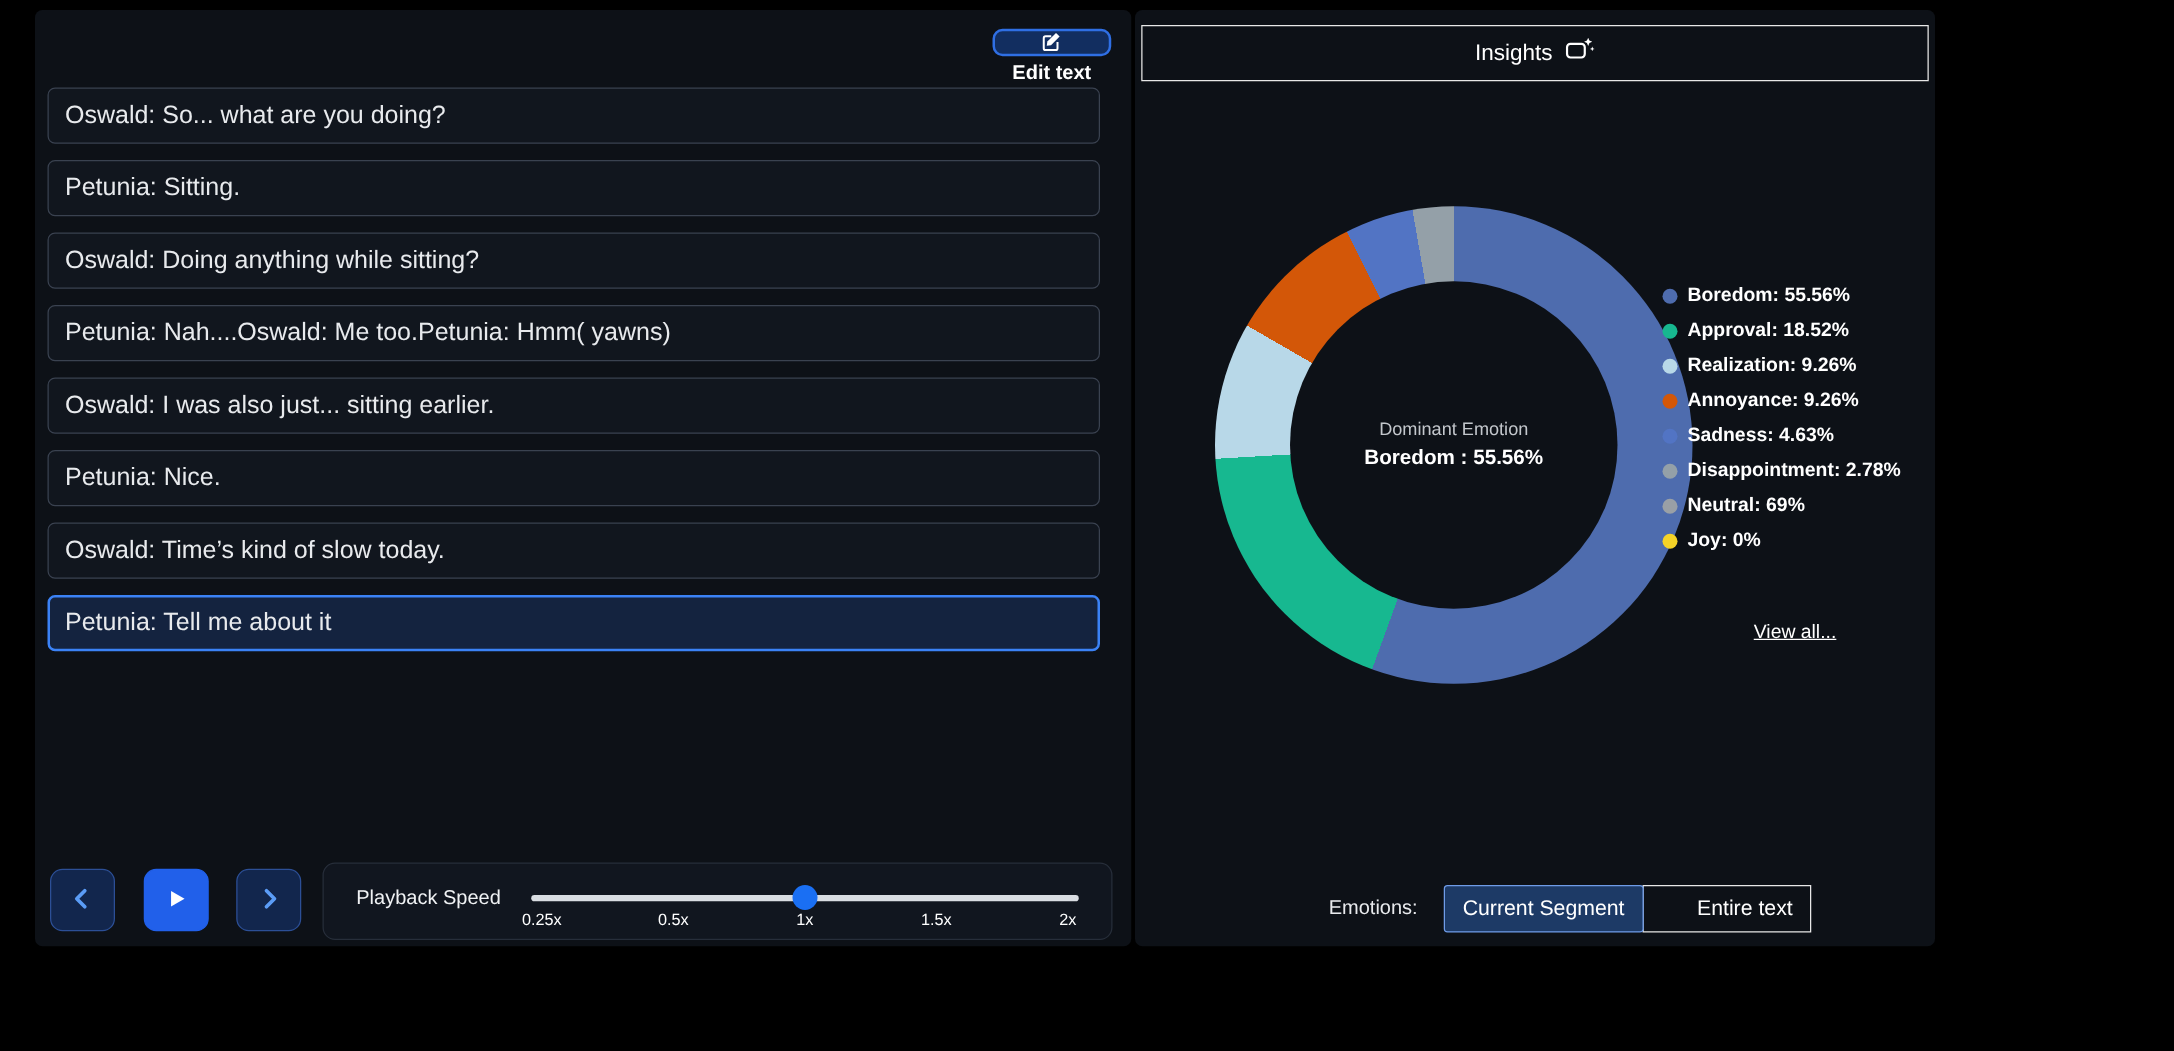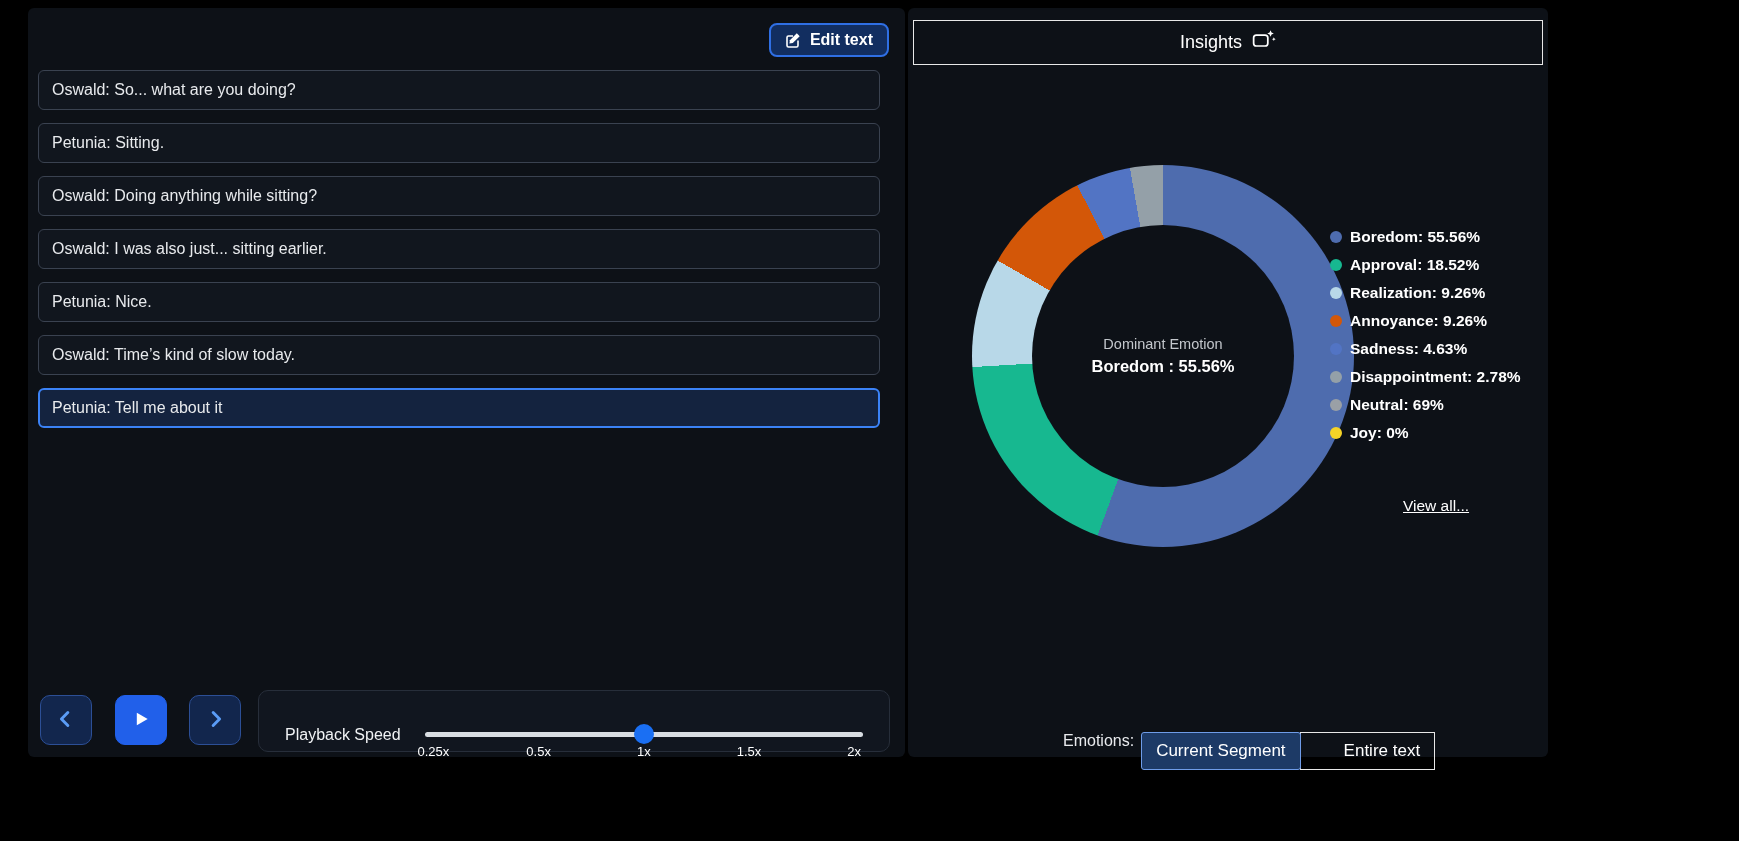--- a/index.html
+++ b/index.html
@@ -9,50 +9,50 @@
     font-family: "Liberation Sans", "DejaVu Sans", sans-serif;
     overflow: hidden; position: relative;
     color: #e8eaed;
   }
   .panel { position: absolute; top: 8px; height: 749px; background: #0d1117; border-radius: 6px; }
   .panel-left  { left: 28px;  width: 877px; }
   .panel-right { left: 908px; width: 640px; }
 
   
   .edit-btn {
-    position: absolute; top: 15px; right: 16px; height: 34px;
+    position: absolute; top: 15px; right: 16px; height: 22px;
     display: flex; align-items: center; gap: 9px; padding: 0 14px;
     background: #122e60; border: 2px solid #2f6fe4; border-radius: 8px;
-    color: #ffffff; font-size: 16px; font-weight: 600; cursor: pointer;
+    color: #ffffff; font-size: 16px; font-weight: 600; cursor: pointer; flex-direction: column;
   }
   .edit-btn svg { display: block; }
 
   .dialogue-list { position: absolute; top: 62px; left: 10px; right: 25px; }
   .dialogue-row {
     padding: 10px 13px; margin-bottom: 13px;
     background: #11161e; border: 1px solid #3a4250; border-radius: 6px;
-    color: #e8eaed; font-size: 16px; cursor: pointer;
+    color: #e8eaed; font-size: 20px; cursor: pointer;
   }
   .dialogue-row.selected {
     background: #14233f; border: 2px solid #3b82f6; padding: 9px 12px;
   }
 
   .nav-btn {
     position: absolute; top: 687px; width: 52px; height: 50px;
     border-radius: 10px; display: flex; align-items: center; justify-content: center;
     cursor: pointer;
   }
   .nav-btn.side { background: #12264d; border: 1px solid #2c4f96; color: #5b9cf6; }
   .nav-btn.play { background: #2160ea; border: 1px solid #2160ea; color: #ffffff; }
   .nav-prev { left: 12px; } .nav-play { left: 87px; } .nav-next { left: 161px; }
 
   .playback {
     position: absolute; left: 230px; top: 682px; width: 632px; height: 62px;
     background: #11161f; border: 1px solid #272e3a; border-radius: 10px;
-    display: flex; align-items: flex-start; padding: 16px 26px;
+    display: flex; align-items: flex-start; padding: 0 26px;
   }
   .playback-label { color: #f0f2f4; font-size: 16px; font-weight: 500; white-space: nowrap; margin: 19px 24px 0 0; }
   .slider-wrap { position: relative; flex: 1; height: 100%; }
   .slider-track { position: absolute; top: 25px; left: 0; right: 0; height: 5px; background: #d9dde2; border-radius: 3px; cursor: pointer; }
   .slider-thumb {
     position: absolute; top: 17px; left: 50%; width: 20px; height: 20px; margin-left: -10px;
     background: #1a6ff3; border-radius: 50%; cursor: grab;
   }
   .slider-ticks span {
     position: absolute; top: 37px; transform: translateX(-50%);
@@ -86,21 +86,21 @@
 
   .legend { position: absolute; left: 422px; top: 220px; display: flex; flex-direction: column; gap: 10px; }
   .legend-item { display: flex; align-items: center; gap: 8px; color: #ffffff; font-size: 15.5px; font-weight: 600; cursor: pointer; white-space: nowrap; }
   .legend-dot { width: 12px; height: 12px; border-radius: 50%; flex: 0 0 auto; }
 
   .view-all {
     position: absolute; left: 495px; top: 489px;
     color: #ffffff; font-size: 15.5px; text-decoration: underline; cursor: pointer;
   }
 
-  .chart-footer { position: absolute; left: 155px; top: 724px; display: flex; align-items: flex-start; gap: 7px; }
+  .chart-footer { position: absolute; left: 155px; top: 700px; display: flex; align-items: center; gap: 21px; }
   .footer-label { color: #e8eaed; font-size: 16px; }
   .segmented { display: flex; }
   .seg-btn {
     padding: 8px 14px; font-size: 17px; color: #ffffff;
     background: transparent; border: 1px solid #e8e8e8; cursor: pointer;
     font-family: inherit;
   }
   .seg-btn + .seg-btn { margin-left: -1px; padding-left: 43px; }
   .seg-btn.active { background: #1d3a66; border: 1px solid #6f9ce8; border-radius: 3px; position: relative; z-index: 1; }
 </style>
@@ -116,20 +116,21 @@
         <path d="M11.8 1.3l2.9 2.9-6.9 6.9-3.4.5.5-3.4z" fill="currentColor"></path>
       </svg>
     </span>
     <span>Edit text</span>
   </button>
 
   <div class="dialogue-list">
     <div class="dialogue-row">Oswald: So... what are you doing?</div>
     <div class="dialogue-row">Petunia: Sitting.</div>
     <div class="dialogue-row">Oswald: Doing anything while sitting?</div>
+    <div class="dialogue-row">Petunia: Nah....Oswald: Me too.Petunia: Hmm( yawns)</div>
     <div class="dialogue-row">Oswald: I was also just... sitting earlier.</div>
     <div class="dialogue-row">Petunia: Nice.</div>
     <div class="dialogue-row">Oswald: Time’s kind of slow today.</div>
     <div class="dialogue-row selected">Petunia: Tell me about it</div>
   </div>
 
   <button class="nav-btn side nav-prev">
     <span>
       <svg viewBox="0 0 24 24" width="22" height="22">
           <polyline points="14,5 7,12 14,19" fill="none" stroke="currentColor" stroke-width="3.2" stroke-linecap="round" stroke-linejoin="round"></polyline>

